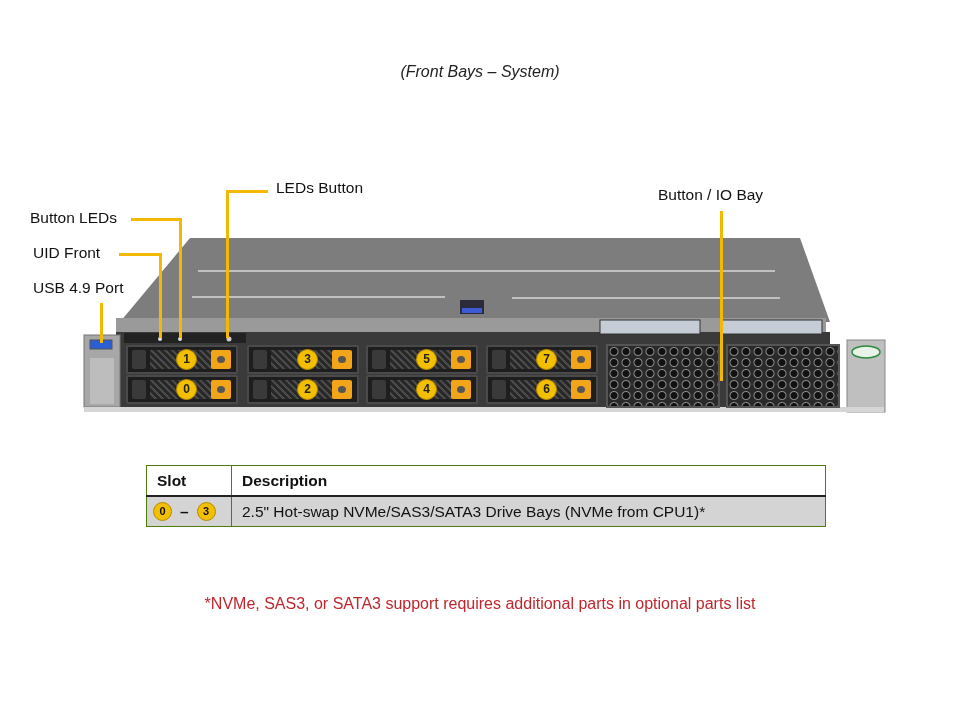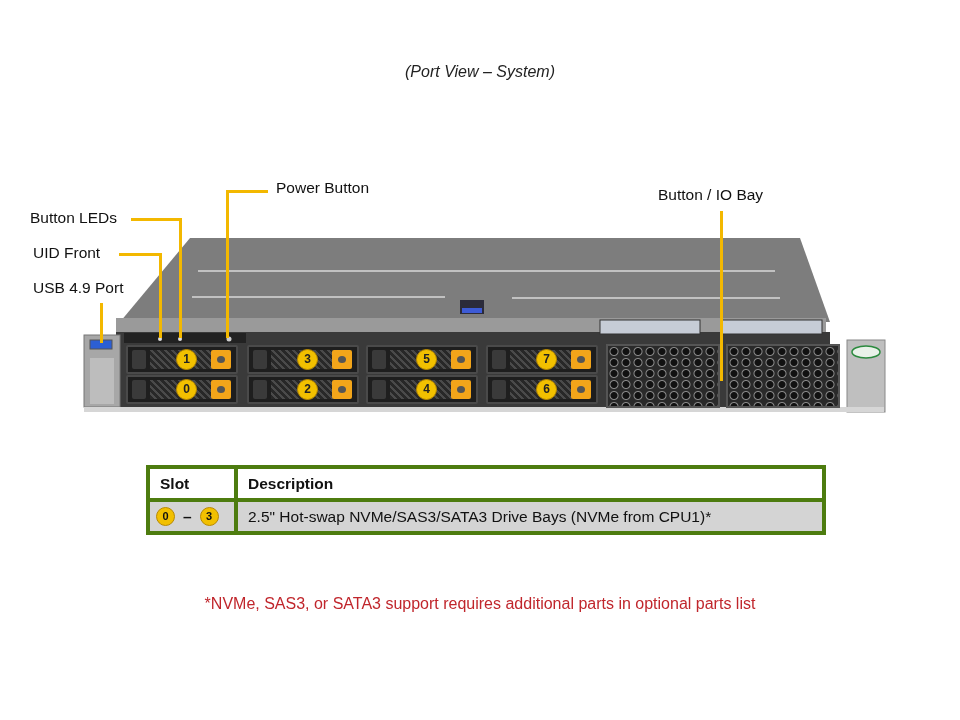--- a/index.html
+++ b/index.html
@@ -15,33 +15,33 @@
     background: repeating-linear-gradient(45deg,#2a2a2a 0 3px,#555 3px 5px); opacity:.8; }
   .drive .latch { position:absolute; right:5px; top:3px; width:20px; height:19px; background:#f3a51a; border-radius:2px; }
   .drive .latch::after { content:""; position:absolute; left:6px; top:6px; width:8px; height:7px; border-radius:50%; background:#555; }
   .badge { position:absolute; width:21px; height:21px; border-radius:50%; background:#f2c000; border:1.5px solid #b98a00;
     box-sizing:border-box; font-size:12px; font-weight:bold; text-align:center; line-height:18px; color:#222; }
   .fan { position:absolute; width:114px; height:64px; background:#2a2a2a; border:2px solid #555; box-sizing:border-box;
     background-image: radial-gradient(circle, #111 3px, #888 4px, transparent 5px); background-size:12px 11px; }
 
   
   table.slots { position:absolute; left:146px; top:465px; width:680px; border-collapse:collapse; font-size:15.5px; }
-  table.slots th, table.slots td { border:4px solid #4d7c0f; height:29px; padding:0 10px; text-align:left; }
+  table.slots th, table.slots td { border:1px solid #4d7c0f; height:29px; padding:0 10px; text-align:left; }
   table.slots th { font-weight:bold; border-bottom:2px solid #222; }
   table.slots tr.shaded td { background:#d4d4d4;margin-top:17px; }
   table.slots td.slotcell { width:64px; padding:0 6px; white-space:nowrap; }
   .sbadge { display:inline-block; width:19px; height:19px; border-radius:50%; background:#f2c000; border:1.5px solid #b98a00;
     box-sizing:border-box; font-size:11px; font-weight:bold; text-align:center; line-height:16px; vertical-align:middle; }
   .dash { display:inline-block; margin:0 8px; font-weight:bold; vertical-align:middle; }
   .note { left:0; width:960px; top:579px; text-align:center; font-size:16px; color:#c0262c;margin-top:16px; }
 </style>
 </head>
 <body>
 
-<div class="abs caption">(Port View – System)</div>
+<div class="abs caption">(Front Bays – System)</div>
 
 <svg class="abs" style="left:0;top:0" width="960" height="460">
 
   <polygon points="190,238 800,238 830,322 120,322" fill="#7d7d7d"></polygon>
   <line x1="198" y1="271" x2="775" y2="271" stroke="#d8d8d8" stroke-width="1.5"></line>
   <line x1="192" y1="297" x2="445" y2="297" stroke="#d8d8d8" stroke-width="1.5"></line>
   <line x1="512" y1="298" x2="780" y2="298" stroke="#d8d8d8" stroke-width="1.5"></line>
   <rect x="460" y="300" width="24" height="14" fill="#2b2b3a"></rect>
   <rect x="462" y="308" width="20" height="5" fill="#3d5bd6"></rect>
 
@@ -112,21 +112,21 @@
       <div class="grill"></div>
       <div class="mesh"></div>
       <div class="latch"></div>
       <div class="badge" style="left: 48px; top: 2px;">6</div>
     </div>
   </div>
 
 <div class="fan" style="left:606px;top:344px"></div>
 <div class="fan" style="left:726px;top:344px"></div>
 
-<div class="abs label" style="left:276px;top:179px">Power Button</div>
+<div class="abs label" style="left:276px;top:179px">LEDs Button</div>
 <div class="abs label" style="left:30px;top:209px">Button LEDs</div>
 <div class="abs label" style="left:33px;top:244px">UID Front</div>
 <div class="abs label" style="left:33px;top:279px">USB 4.9 Port</div>
 <div class="abs label" style="left:658px;top:186px">Button / IO Bay</div>
 
 <div class="lead" style="left:226px;top:190px;width:42px;height:3px"></div>
 <div class="lead" style="left:226px;top:190px;width:3px;height:148px"></div>
 <div class="lead" style="left:131px;top:218px;width:51px;height:3px"></div>
 <div class="lead" style="left:179px;top:218px;width:3px;height:120px"></div>
 <div class="lead" style="left:119px;top:253px;width:43px;height:3px"></div>

